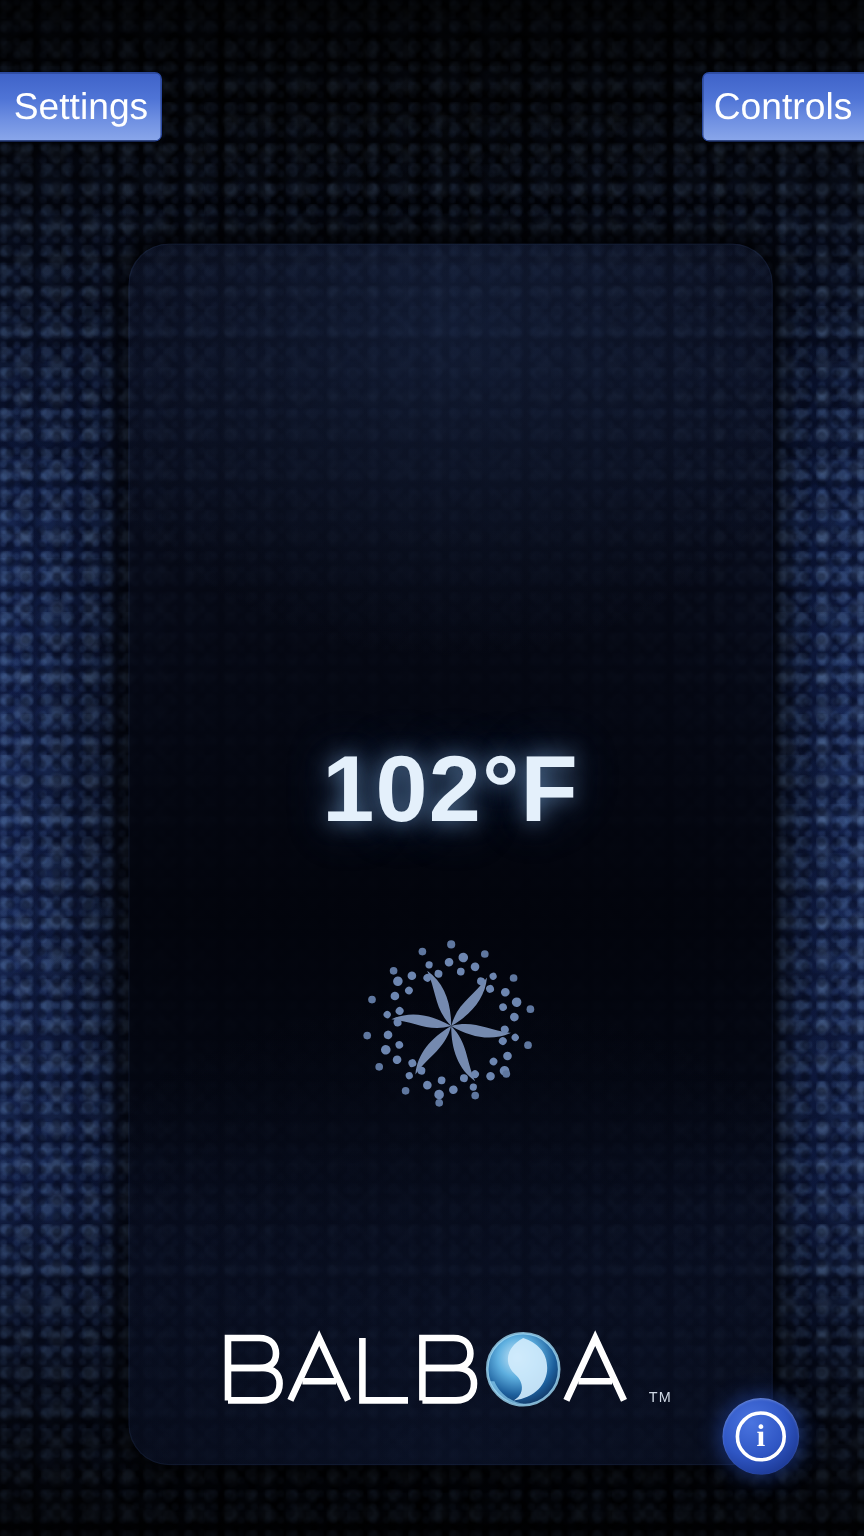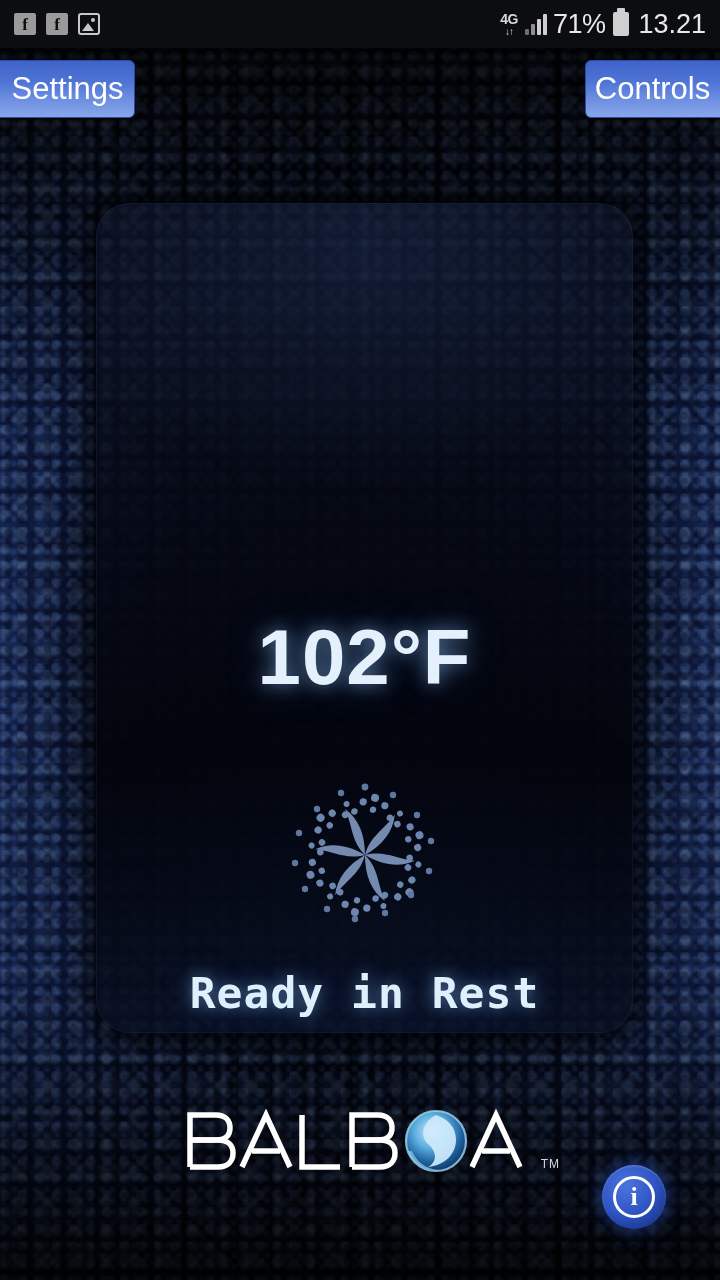--- a/index.html
+++ b/index.html
@@ -180,21 +180,21 @@
     color:#ffffff; font-size:31px;
     box-shadow:0 1px 3px rgba(0,0,0,0.55);
     z-index:30;
   }
   #btn-controls { left:-6px; width:141px; padding-left:6px; }
   #btn-settings { right:-6px; width:141px; padding-right:6px; }
 
   
   .panel {
     position:absolute;
-    left:96px; top:203px; width:537px; height:830px;
+    left:107px; top:203px; width:537px; height:1018px;
     border-radius:34px;
     background:
       linear-gradient(to bottom,
         rgba(10,14,30,0.55) 0px,
         rgba(8,12,26,0.72) 180px,
         rgba(4,7,18,0.90) 400px,
         rgba(2,4,12,0.96) 560px,
         rgba(3,6,16,0.92) 700px,
         rgba(6,10,24,0.80) 830px);
     box-shadow:
@@ -284,42 +284,20 @@
 <body>
 
 <div id="screen">
 
   <div class="wallpaper"></div>
   <div class="droplets"></div>
   <div class="droplets2"></div>
   <div class="droplets3"></div>
   <div class="wall-edge"></div>
 
-  <div class="statusbar">
-    <div class="sb-left">
-      <div class="fb-icon"></div>
-      <div class="fb-icon"></div>
-      <div class="pic-icon"></div>
-    </div>
-    <div class="sb-right">
-      <div class="net-4g">
-        <div class="lbl">4G</div>
-        <div class="arrows">↓↑</div>
-      </div>
-      <div class="signal">
-        <span></span>
-          <span></span>
-          <span></span>
-          <span></span>
-      </div>
-      <div class="batt-pct">71%</div>
-      <div class="batt"></div>
-      <div class="clock">13.21</div>
-    </div>
-  </div>
 
   <div class="nav-btn" id="btn-controls">
     <span>Settings</span>
   </div>
   <div class="nav-btn" id="btn-settings">
     <span>Controls</span>
   </div>
 
   <div class="panel">
     <div class="panel-sheen"></div>
@@ -373,21 +351,20 @@
           <circle cx="52" cy="134" r="3.2"></circle>
             <circle cx="30" cy="114" r="3.2"></circle>
           <circle cx="20" cy="88" r="3.2"></circle>
             <circle cx="24" cy="58" r="3.2"></circle>
           <circle cx="42" cy="34" r="3.2"></circle>
             <circle cx="66" cy="18" r="3.2"></circle>
         </g>
       </svg>
     </div>
 
-    <div class="status-text">Ready in Rest</div>
 
   </div>
 
   <div class="logo-wrap">
     <div class="logo-row">
       <svg width="360" height="72" viewBox="0 0 360 72" aria-hidden="true">
         <defs>
           <radialGradient id="dropg" cx="42%" cy="34%" r="72%">
             <stop offset="0%" stop-color="#cfe9fa"></stop>
             <stop offset="38%" stop-color="#5fb0e0"></stop>

